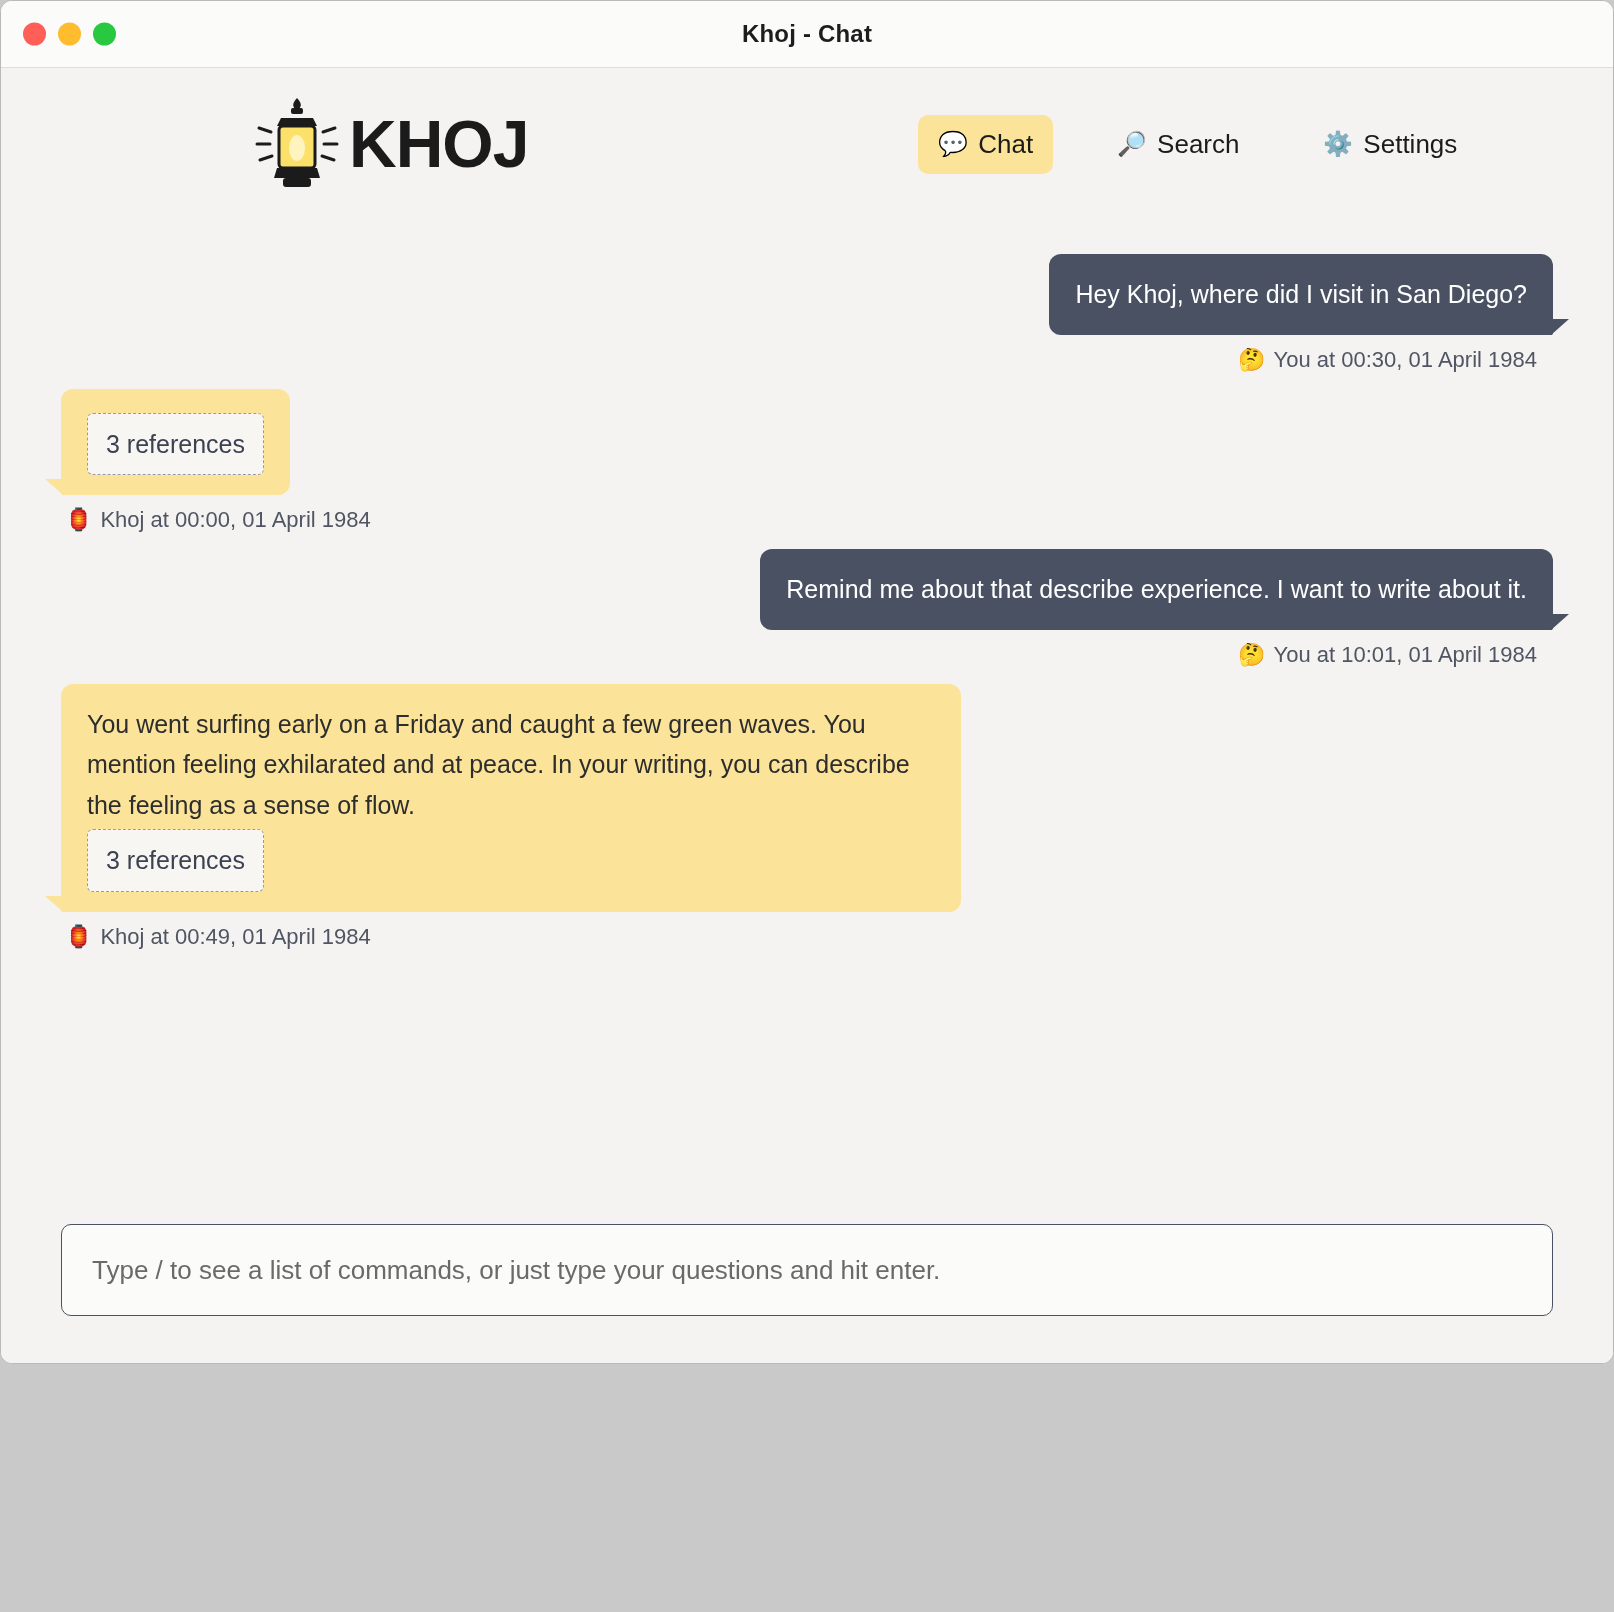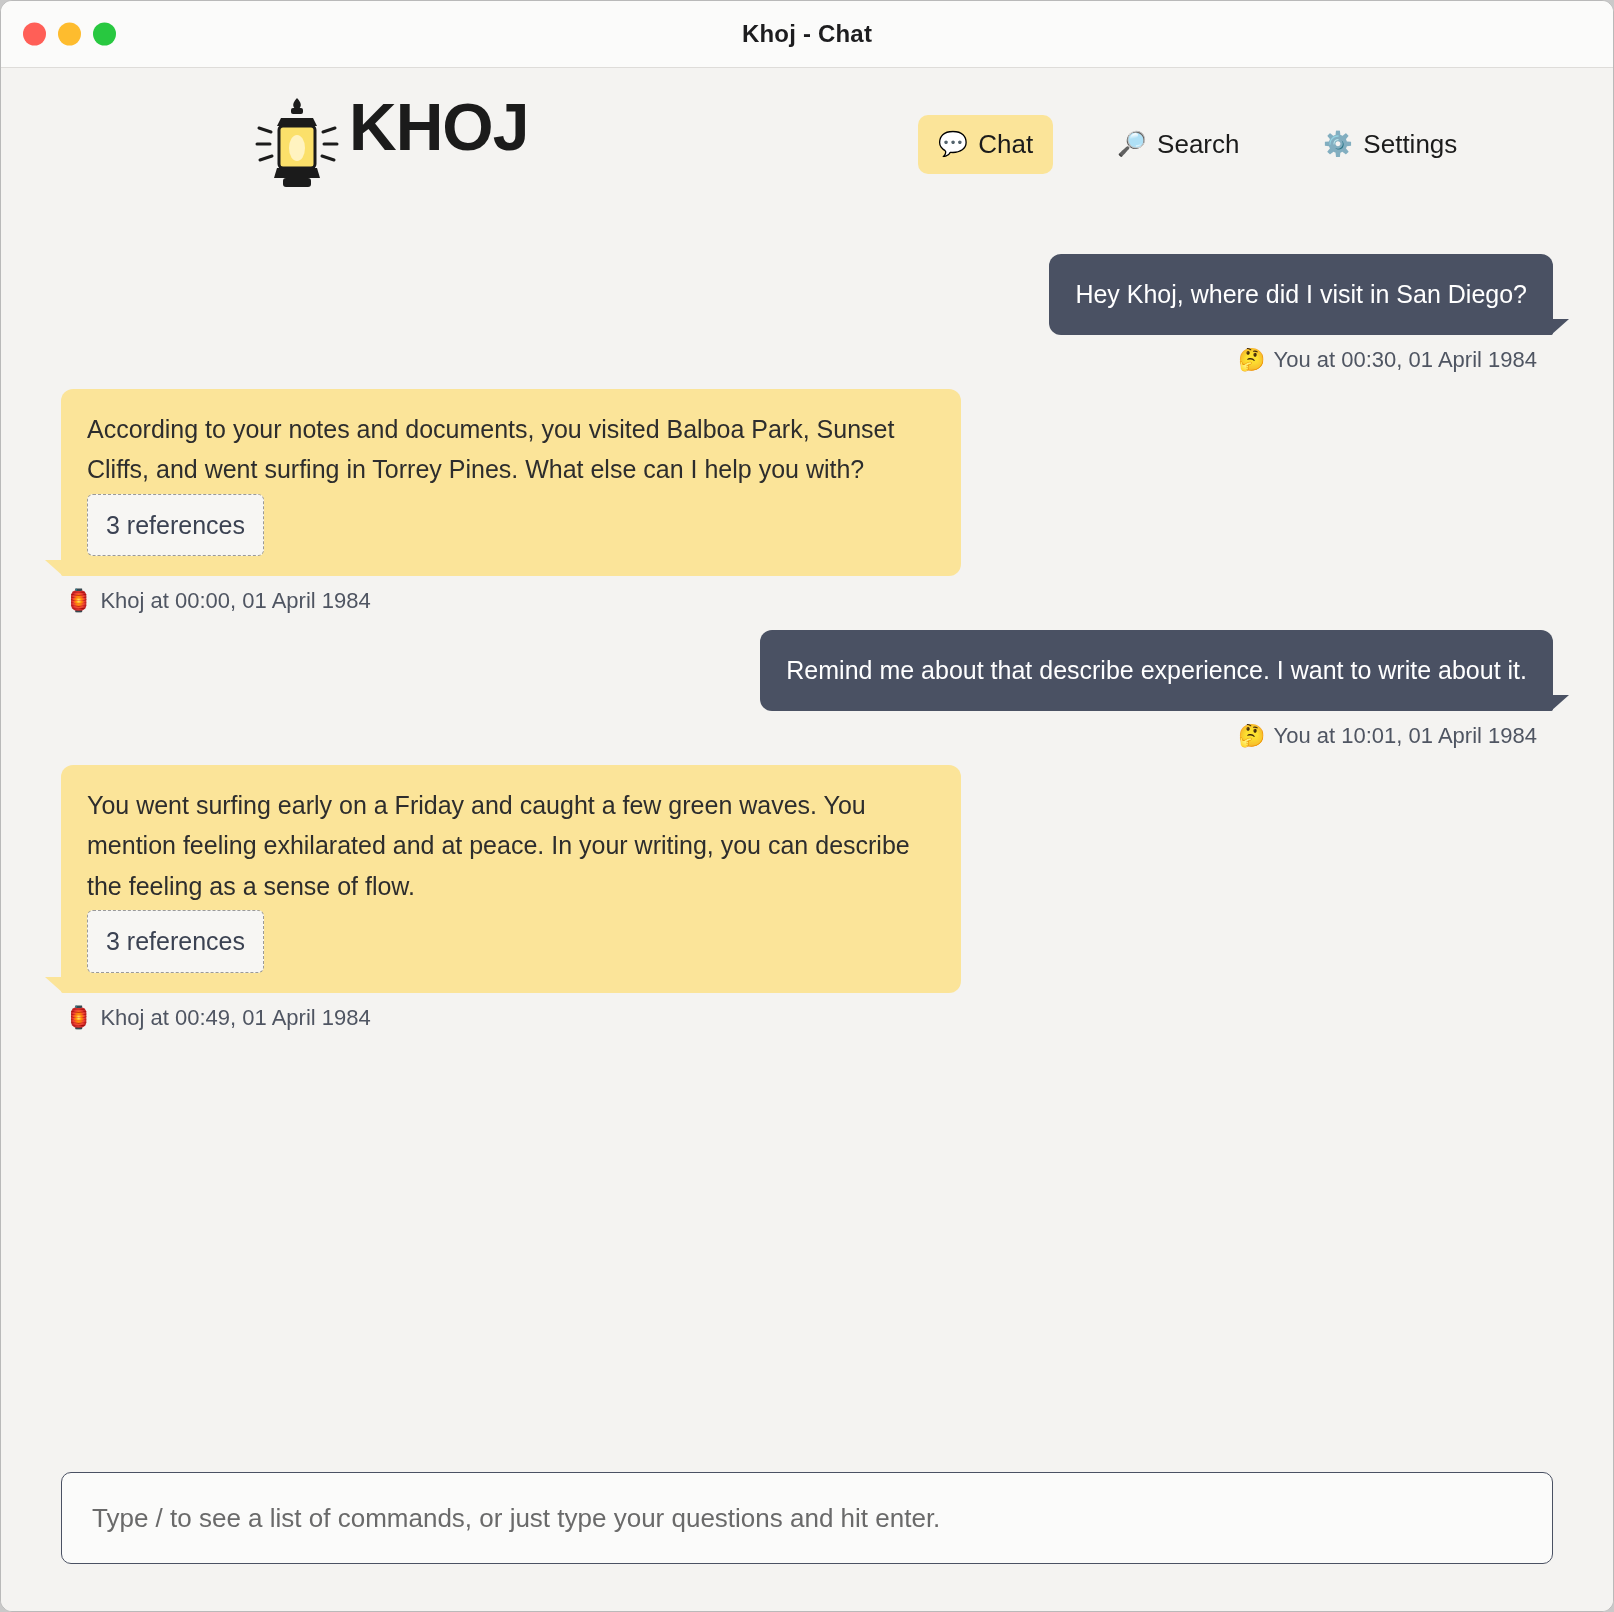--- a/index.html
+++ b/index.html
@@ -4,21 +4,21 @@
 <style>
   html, body {
     margin: 0;
     padding: 0;
     background: #c9c9c9;
     font-family: "Liberation Sans", sans-serif;
   }
   #app-window {
     position: relative;
     width: 1614px;
-    height: 1612px;
+    height: 1364px;
     box-sizing: border-box;
     background: #f4f3f1;
     border-radius: 12px;
     overflow: hidden;
     border: 1px solid #b9b9b9;
   }
   
   .titlebar {
     position: relative;
     height: 66px;
@@ -60,20 +60,21 @@
     flex-direction: column;
   }
   
   .app-header {
     display: flex;
     align-items: center;
     padding: 26px 60px 0 60px;
   }
   .logo-block {
     display: flex;
+    align-items: center;
     gap: 6px;
     margin-left: 190px;
   }
   .lantern {
     width: 92px;
     height: 100px;
     position: relative;
   }
   .logo-wordmark {
     font-size: 66px;
@@ -256,21 +257,20 @@
           <span class="bubble-text">Hey Khoj, where did I visit in San Diego?</span>
         </div>
         <div class="meta you">
           <span class="meta-emoji">🤔</span>
           <span>You at 00:30, 01 April 1984</span>
         </div>
       </div>
 
       <div class="msg-row khoj">
         <div class="bubble khoj">
-          <span class="bubble-text">According to your notes and documents, you visited Balboa Park, Sunset Cliffs, and went surfing in Torrey Pines. What else can I help you with?</span>
           <span class="refs-btn">3 references</span>
         </div>
         <div class="meta khoj">
           <span class="meta-emoji">🏮</span>
           <span>Khoj at 00:00, 01 April 1984</span>
         </div>
       </div>
 
       <div class="msg-row you">
         <div class="bubble you">

